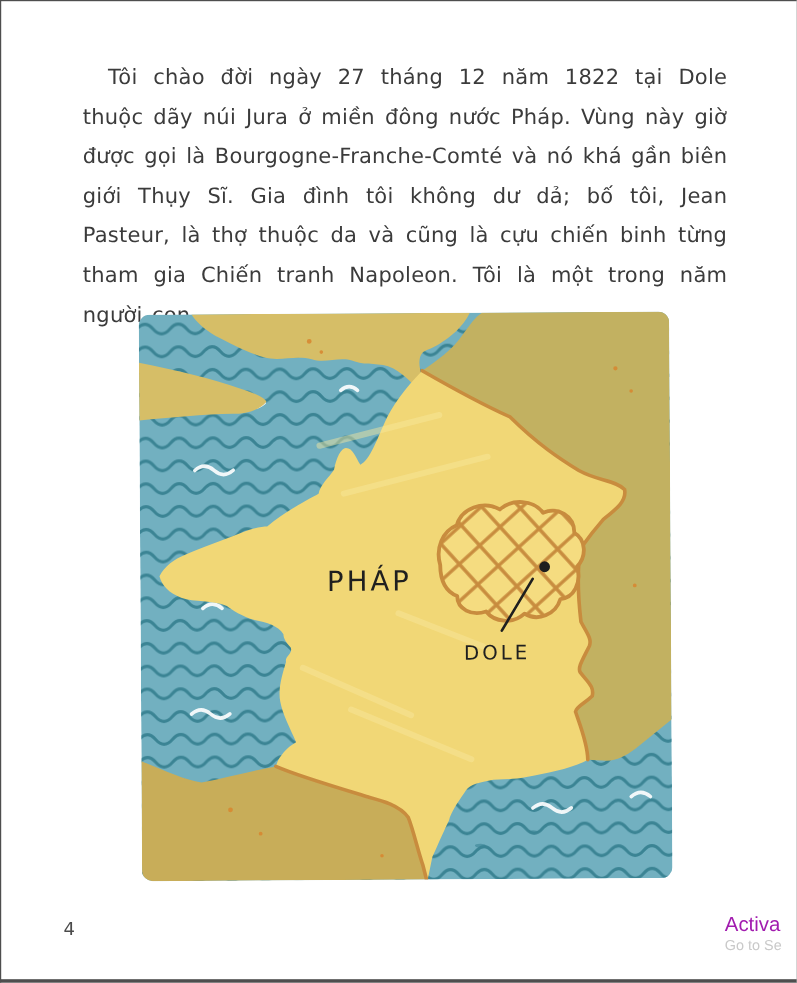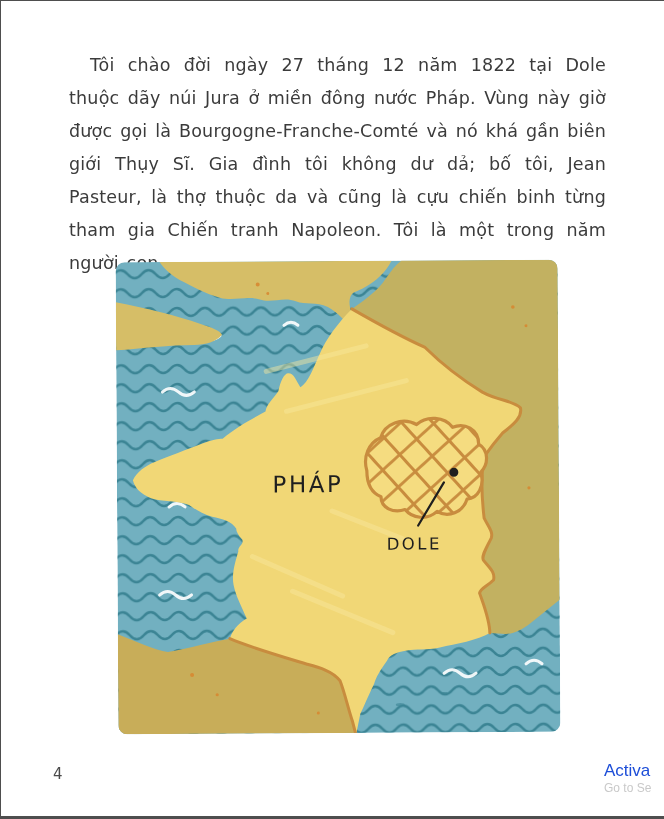--- a/index.html
+++ b/index.html
@@ -42,21 +42,21 @@
     position:absolute;
     left:52px;top:764px;
     font-size:15px;color:#4b4b4b;
   }
   .watermark{
     position:absolute;
     left:603px;top:760px;
     white-space:nowrap;
   }
   .watermark .wm1{
-    font-size:17px;color:#1d4ed8;line-height:20px;
+    font-size:17px;color:#a21caf;line-height:20px;
     font-family:"Liberation Sans", sans-serif;
   }
   .watermark .wm2{
     font-size:12px;color:#c9c9c9;line-height:14px;
     font-family:"Liberation Sans", sans-serif;
   }
 </style>
 </head>
 <body>
 

